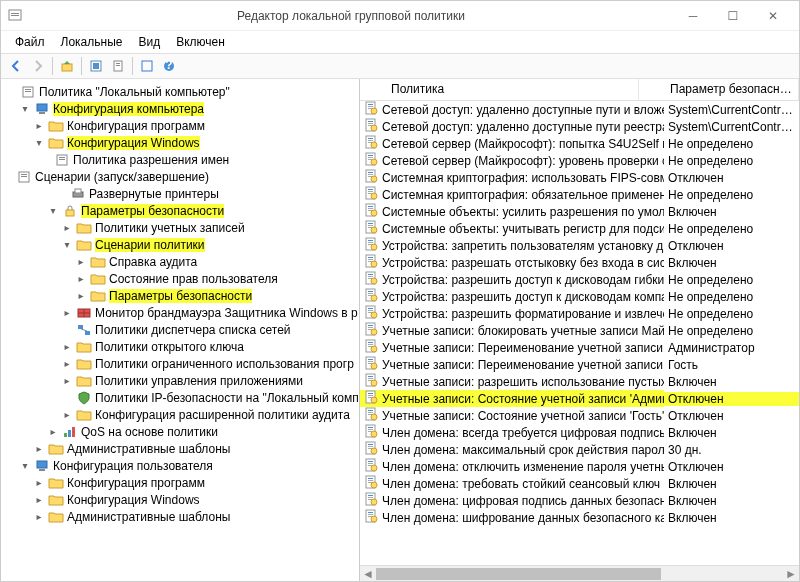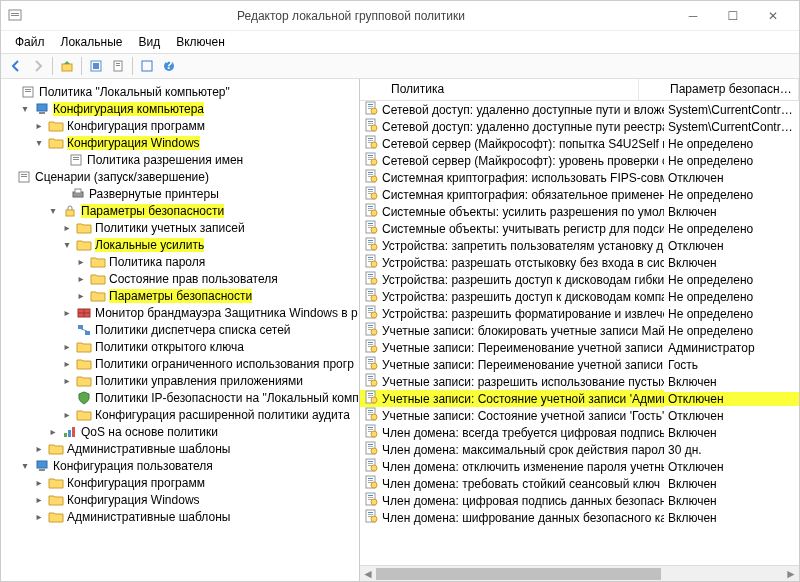--- a/index.html
+++ b/index.html
@@ -142,21 +142,21 @@
   </div>
         <div class="tree-row" style="padding-left:32px">
     <span class="toggler">▾</span>
     <span class="ticon">
             <svg width="16" height="14" viewBox="0 0 16 14">
               <path d="M1 3 L1 12 L15 12 L15 4 L7 4 L6 3 Z" fill="#ffd96a" stroke="#c8a030"></path>
             </svg>
           </span>
     <span class="hl-inline">Конфигурация Windows</span>
   </div>
-        <div class="tree-row" style="padding-left:52px">
+        <div class="tree-row" style="padding-left:38px">
     <span class="toggler"></span>
     <span class="ticon">
             <svg width="16" height="14" viewBox="0 0 16 14">
               <rect x="3" y="2" width="10" height="10" fill="#fff" stroke="#888"></rect>
               <rect x="5" y="4" width="6" height="1" fill="#888"></rect>
               <rect x="5" y="6" width="6" height="1" fill="#888"></rect>
             </svg>
           </span>
     <span>Политика разрешения имен</span>
   </div>
@@ -200,30 +200,30 @@
           </span>
     <span>Политики учетных записей</span>
   </div>
         <div class="tree-row" style="padding-left:60px">
     <span class="toggler">▾</span>
     <span class="ticon">
             <svg width="16" height="14" viewBox="0 0 16 14">
               <path d="M1 3 L1 12 L15 12 L15 4 L7 4 L6 3 Z" fill="#ffd96a" stroke="#c8a030"></path>
             </svg>
           </span>
-    <span class="hl-inline">Локальные усилить</span>
+    <span class="hl-inline">Сценарии политики</span>
   </div>
         <div class="tree-row" style="padding-left:74px">
     <span class="toggler">▸</span>
     <span class="ticon">
             <svg width="16" height="14" viewBox="0 0 16 14">
               <path d="M1 3 L1 12 L15 12 L15 4 L7 4 L6 3 Z" fill="#ffd96a" stroke="#c8a030"></path>
             </svg>
           </span>
-    <span>Политика пароля</span>
+    <span>Справка аудита</span>
   </div>
         <div class="tree-row" style="padding-left:74px">
     <span class="toggler">▸</span>
     <span class="ticon">
             <svg width="16" height="14" viewBox="0 0 16 14">
               <path d="M1 3 L1 12 L15 12 L15 4 L7 4 L6 3 Z" fill="#ffd96a" stroke="#c8a030"></path>
             </svg>
           </span>
     <span>Состояние прав пользователя</span>
   </div>

